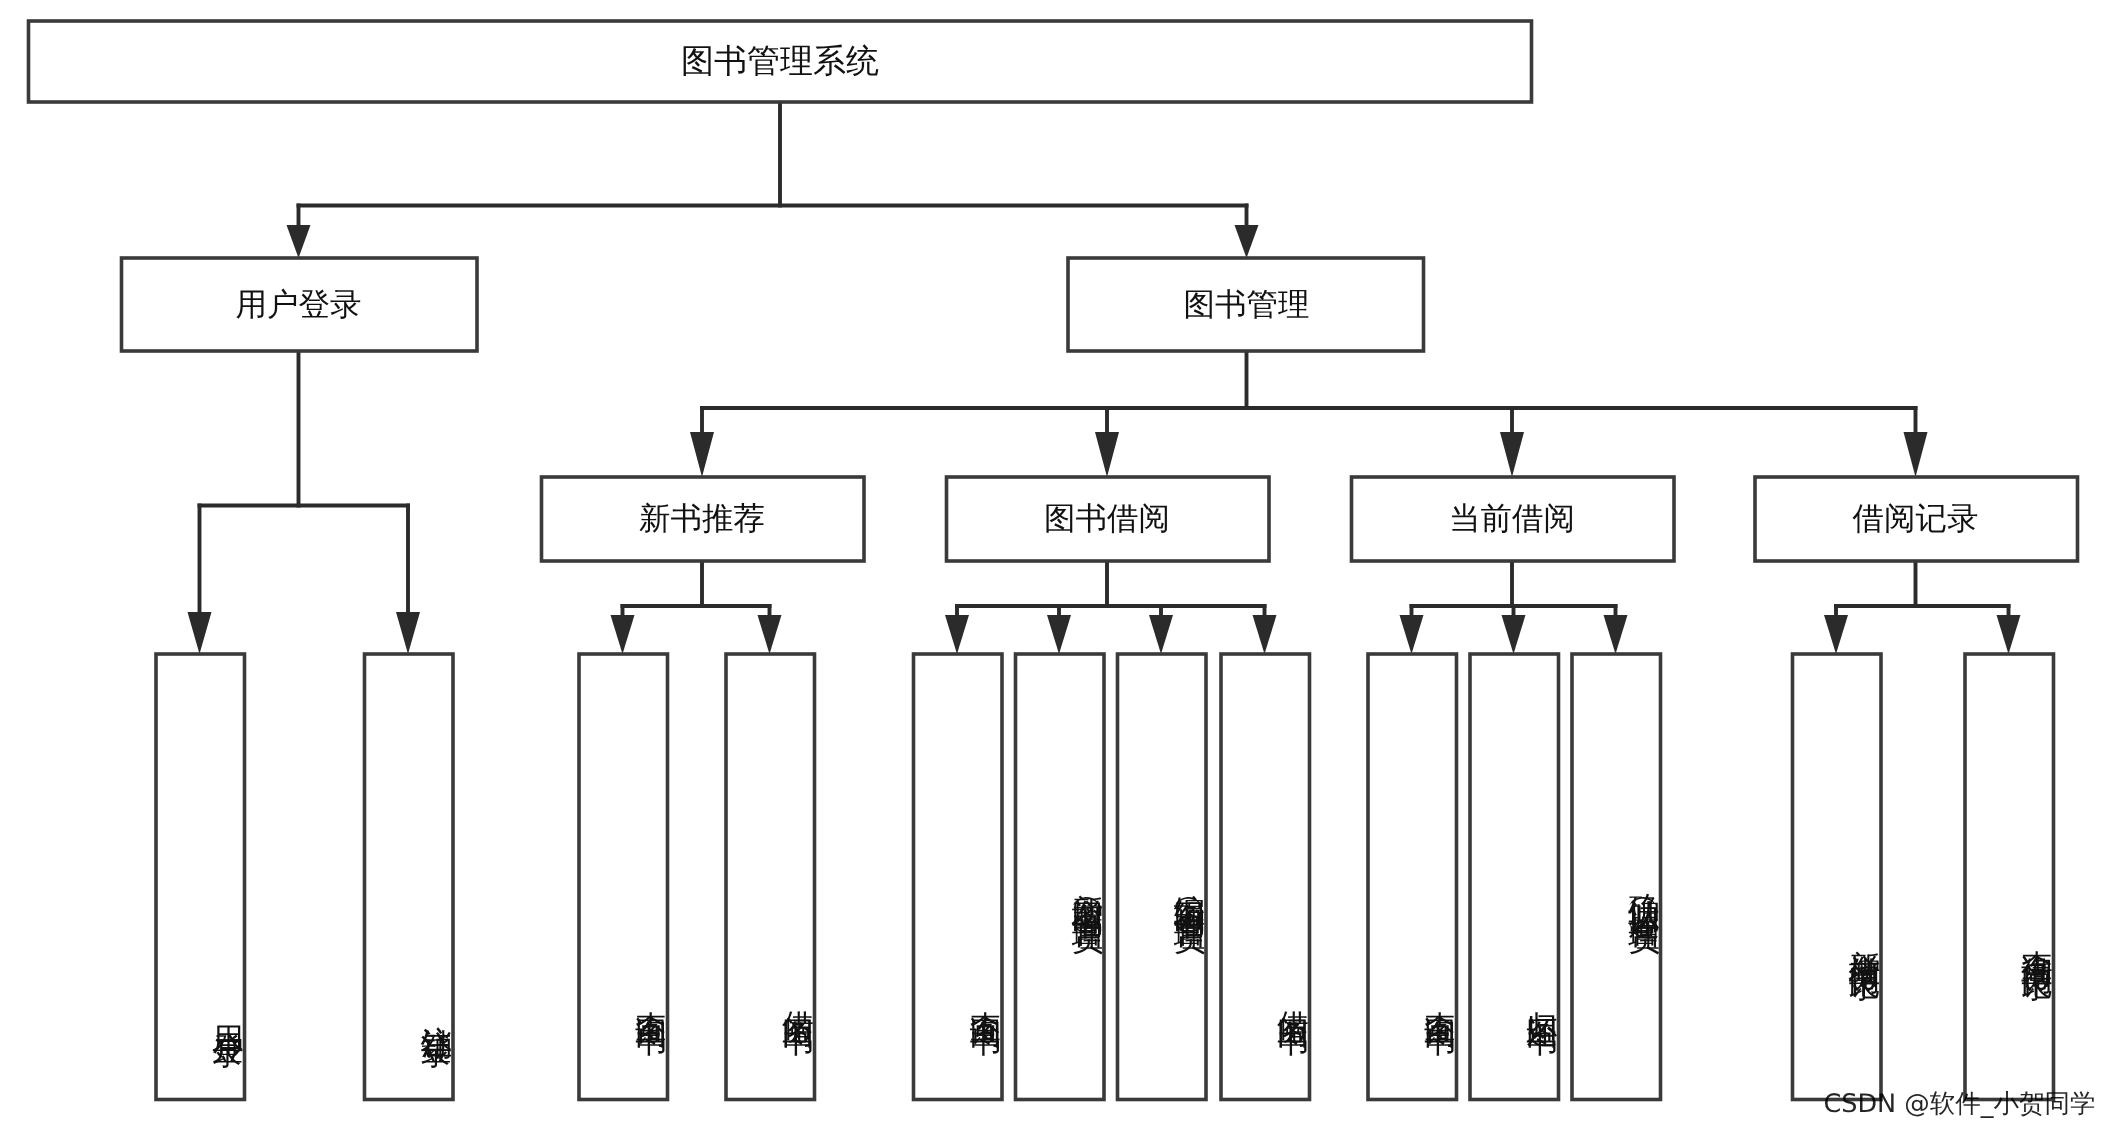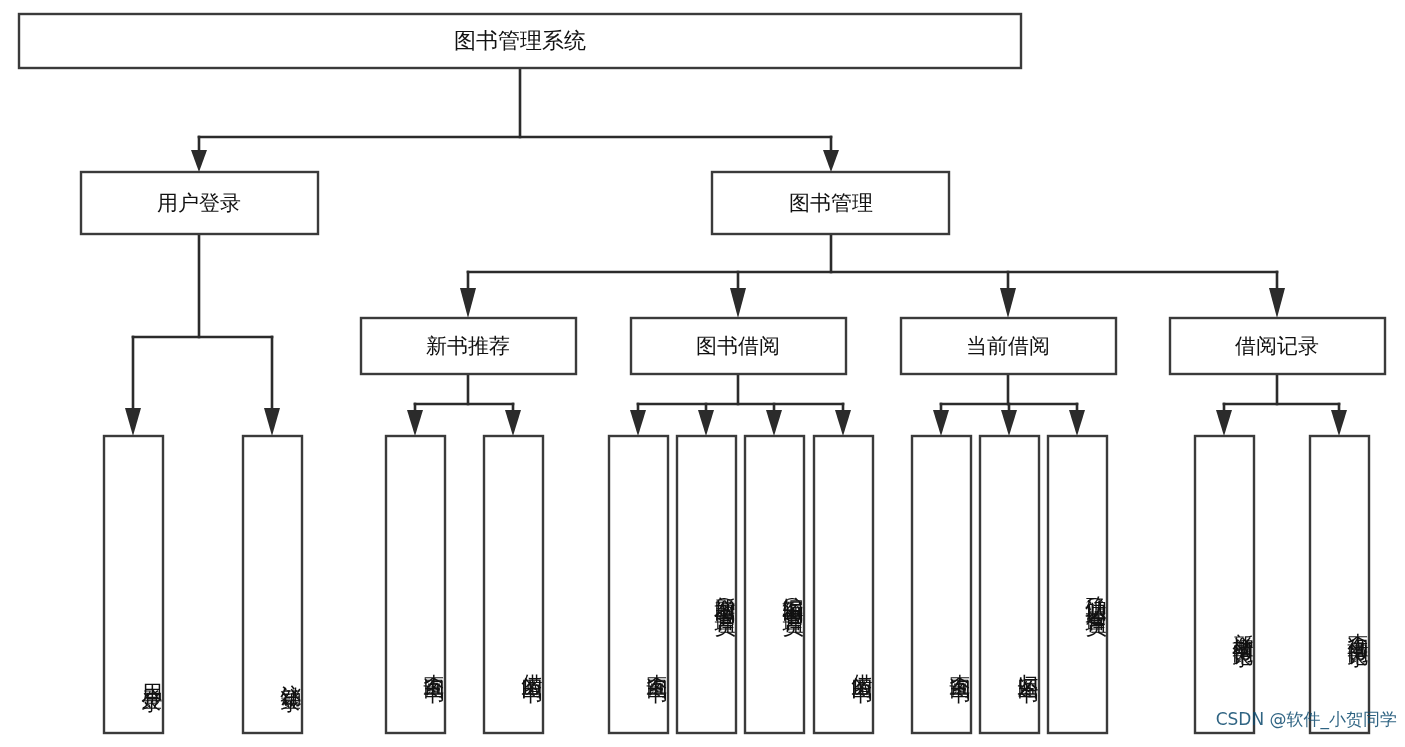--- a/index.html
+++ b/index.html
@@ -66,24 +66,24 @@
     letter-spacing: 3px;
     display: flex;
     align-items: flex-start;
     justify-content: center;
     pointer-events: none;
     white-space: nowrap;
   }
   .watermark {
     position: absolute;
     right: 8px;
-    bottom: 16px;
+    bottom: 0;
     font-family: "DejaVu Sans", "Liberation Sans", sans-serif;
     font-size: 17px;
-    color: #0c4a6e;
+    color: #000000;
     opacity: 0.85;
     white-space: nowrap;
   }
 </style>
 </head>
 <body>
 
 <div id="diagram-root">
 
   <svg class="diagram-canvas" viewBox="0 0 1405 747">

